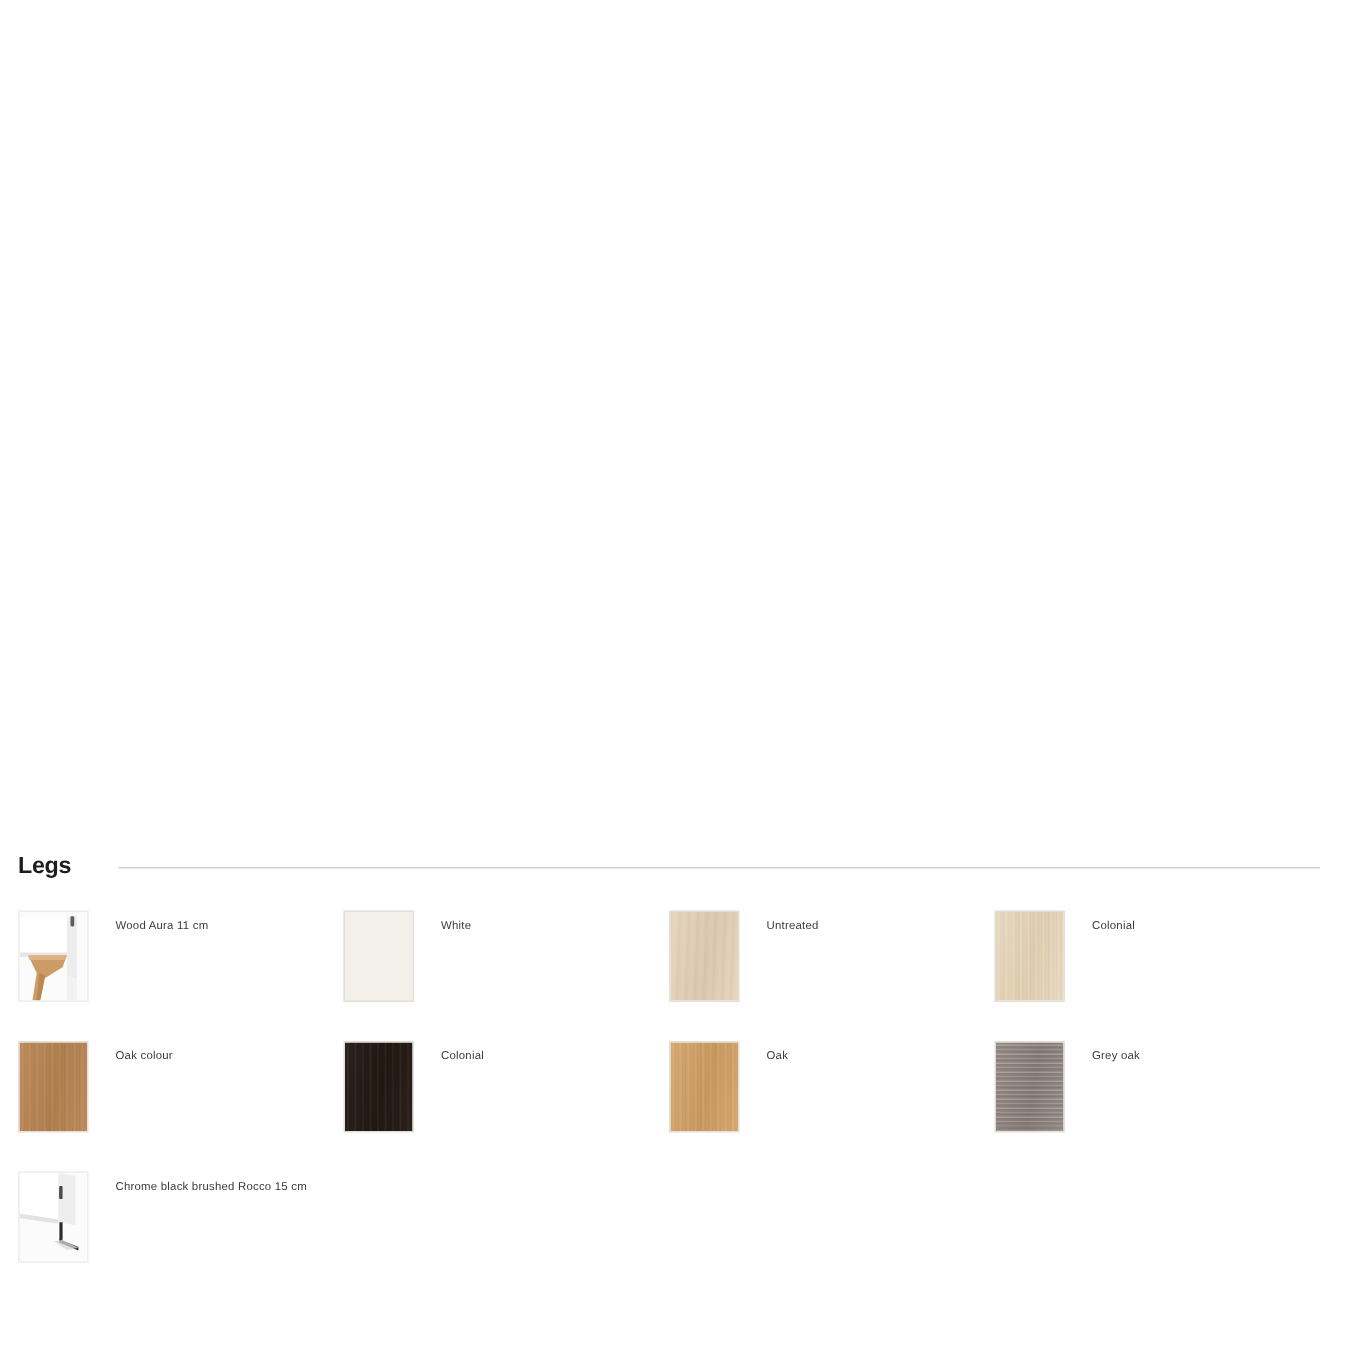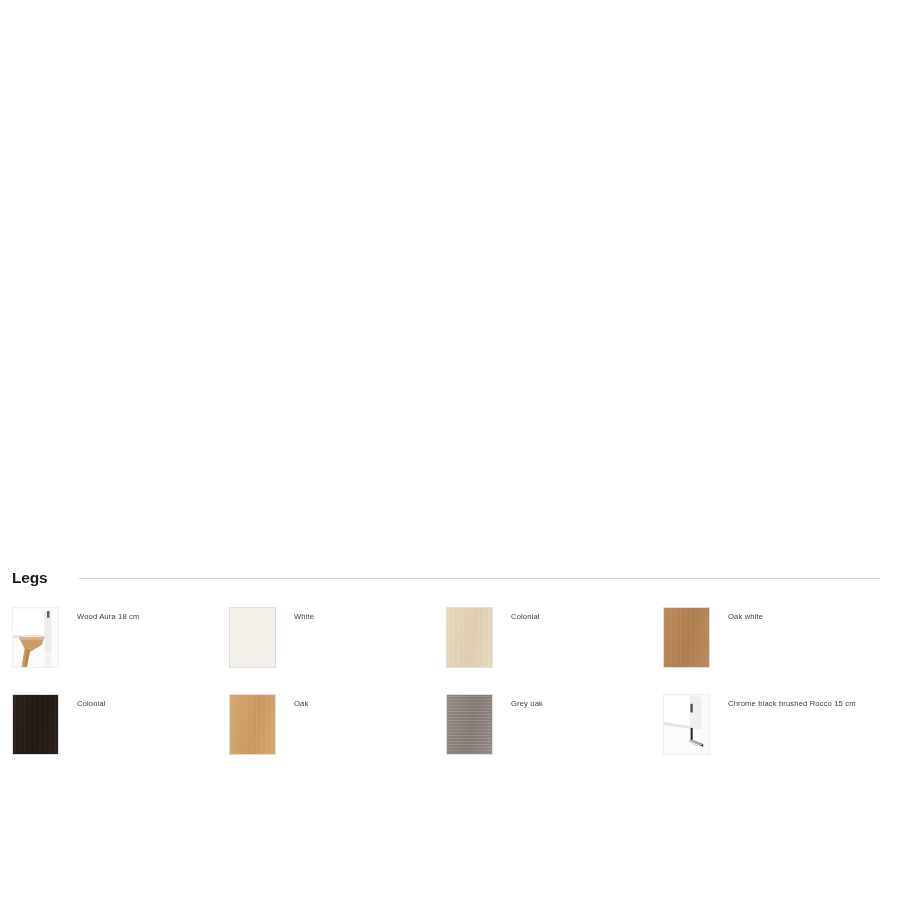--- a/index.html
+++ b/index.html
@@ -147,33 +147,37 @@
     <path d="M0 4 L33 4 L33 30 L0 30 Z" fill="#ffffff"></path>
     <path d="M33 4 L40 2 L40 46 L33 44 Z" fill="#ededed"></path>
     <rect x="35.5" y="3" width="2.6" height="7" rx="0.8" fill="#5d5d5d"></rect>
     <path d="M0 28 L33 28 L33 31 L0 31 Z" fill="#e6e6e6"></path>
     <path d="M6 30 L33 30 L30 38 L17 46 L14 61 L9 61 L12 42 Z" fill="#cb9c68"></path>
     <path d="M14 42 L18 44 L14.5 61 L11.8 61 Z" fill="#b8884f"></path>
     <path d="M6 30 L33 30 L31 33 L7 33 Z" fill="#ddb383"></path>
     <path d="M33 44 L40 46 L40 61 L33 61 Z" fill="#f2f2f2"></path>
   </svg>
         </div>
-        <div class="swatch-label">Wood Aura 18 cm</div>
+        <div class="swatch-label">Wood Aura 11 cm</div>
       </div>
       <div class="swatch-item">
         <div class="swatch-thumb" style="background: rgb(243, 240, 234);"></div>
         <div class="swatch-label">White</div>
       </div>
       <div class="swatch-item">
+        <div class="swatch-thumb grain-soft" style="background: linear-gradient(100deg, rgb(230, 213, 192) 0%, rgb(220, 199, 174) 55%, rgb(230, 213, 192) 100%);"></div>
+        <div class="swatch-label">Untreated</div>
+      </div>
+      <div class="swatch-item">
         <div class="swatch-thumb grain-v" style="background: linear-gradient(100deg, rgb(234, 220, 194) 0%, rgb(226, 208, 178) 55%, rgb(234, 220, 194) 100%);"></div>
         <div class="swatch-label">Colonial</div>
       </div>
       <div class="swatch-item">
         <div class="swatch-thumb grain-v" style="background: linear-gradient(100deg, rgb(191, 140, 94) 0%, rgb(176, 128, 79) 55%, rgb(191, 140, 94) 100%);"></div>
-        <div class="swatch-label">Oak white</div>
+        <div class="swatch-label">Oak colour</div>
       </div>
       <div class="swatch-item">
         <div class="swatch-thumb grain-v" style="background: linear-gradient(100deg, rgb(44, 33, 28) 0%, rgb(33, 24, 18) 55%, rgb(44, 33, 28) 100%);"></div>
         <div class="swatch-label">Colonial</div>
       </div>
       <div class="swatch-item">
         <div class="swatch-thumb grain-v" style="background: linear-gradient(100deg, rgb(217, 171, 115) 0%, rgb(203, 154, 97) 55%, rgb(217, 171, 115) 100%);"></div>
         <div class="swatch-label">Oak</div>
       </div>
       <div class="swatch-item">

